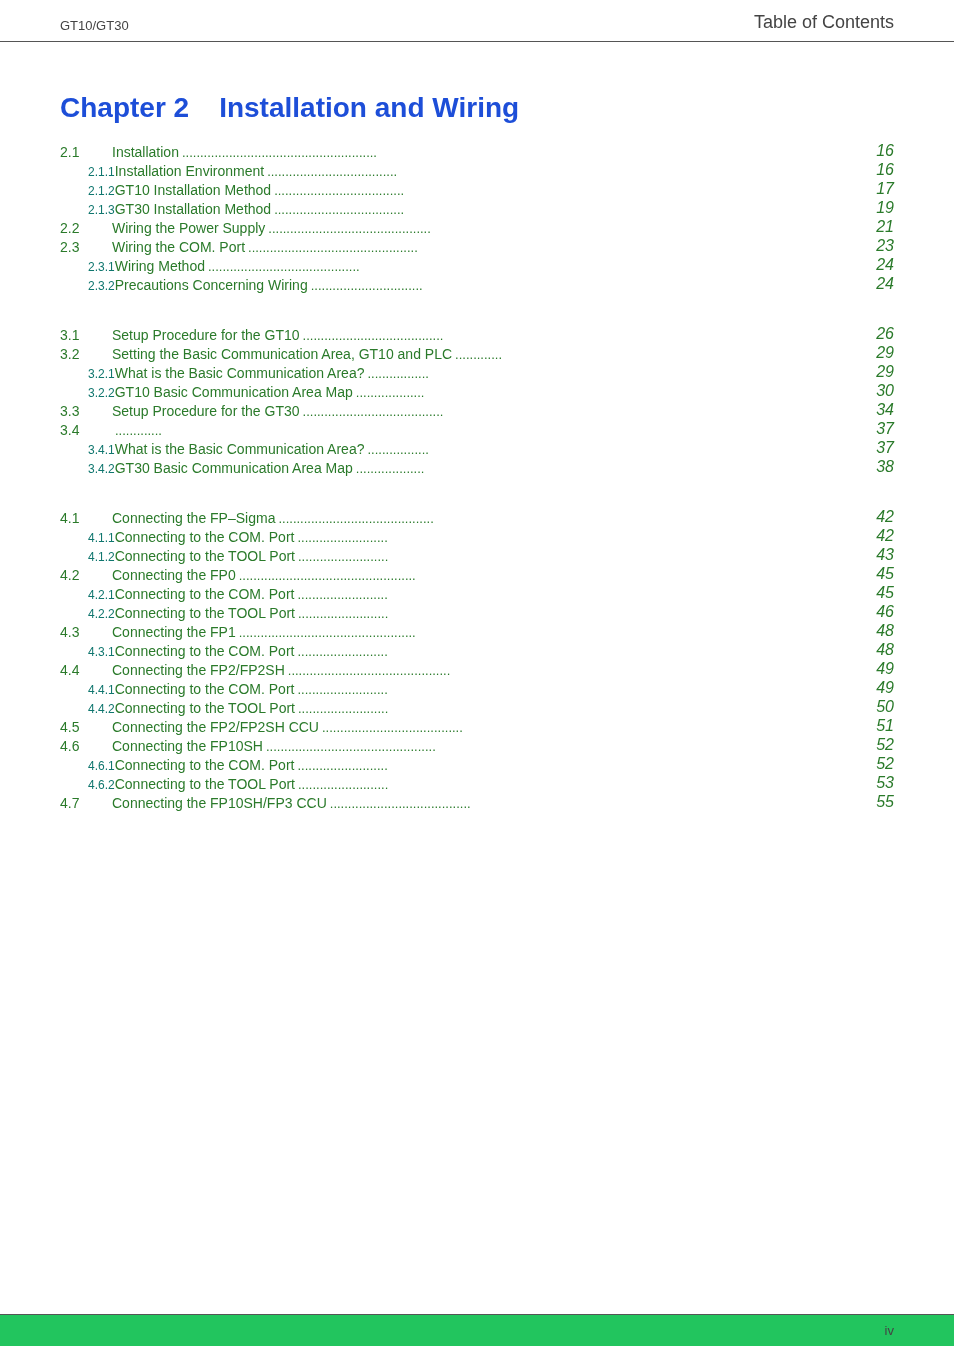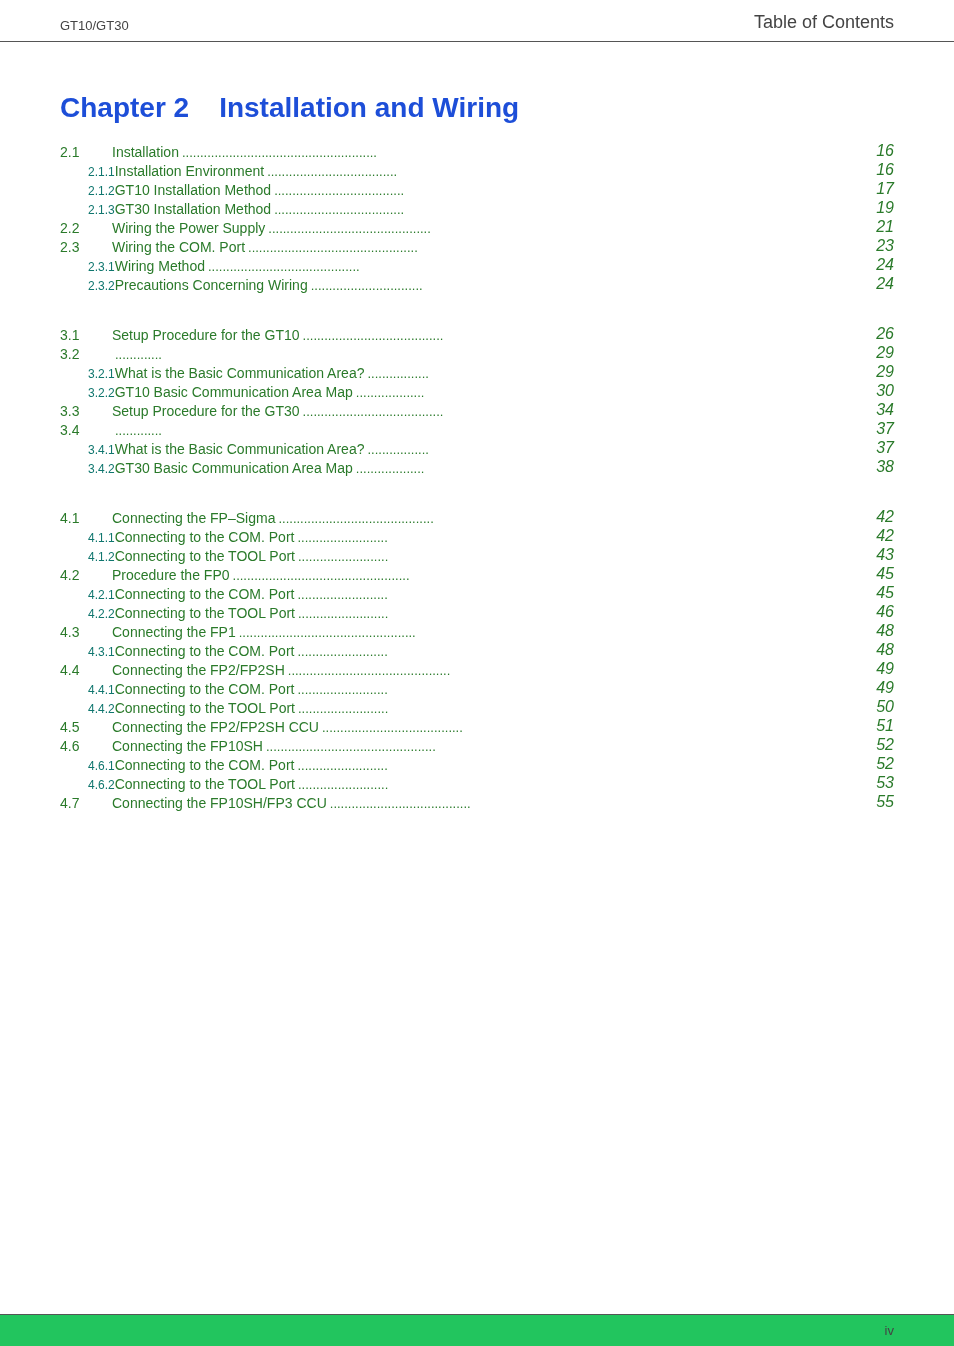--- a/index.html
+++ b/index.html
@@ -176,20 +176,21 @@
       </div>
       <div class="chapter-section">
         <div class="toc-row">
           <span class="toc-num">3.1</span>
           <span class="toc-title">Setup Procedure for the GT10</span>
           <span class="toc-dots"> .......................................</span>
           <span class="toc-page">26</span>
         </div>
         <div class="toc-row">
           <span class="toc-num">3.2</span>
+          <span class="toc-title">Setting the Basic Communication Area, GT10 and PLC</span>
           <span class="toc-dots"> .............</span>
           <span class="toc-page">29</span>
         </div>
         <div class="toc-row">
           <span class="toc-sub-num">3.2.1</span>
           <span class="toc-title">What is the Basic Communication Area?</span>
           <span class="toc-dots"> .................</span>
           <span class="toc-page">29</span>
         </div>
         <div class="toc-row">
@@ -236,21 +237,21 @@
           <span class="toc-page">42</span>
         </div>
         <div class="toc-row">
           <span class="toc-sub-num">4.1.2</span>
           <span class="toc-title">Connecting to the TOOL Port</span>
           <span class="toc-dots"> .........................</span>
           <span class="toc-page">43</span>
         </div>
         <div class="toc-row">
           <span class="toc-num">4.2</span>
-          <span class="toc-title">Procedure the FP0</span>
+          <span class="toc-title">Connecting the FP0</span>
           <span class="toc-dots"> .................................................</span>
           <span class="toc-page">45</span>
         </div>
         <div class="toc-row">
           <span class="toc-sub-num">4.2.1</span>
           <span class="toc-title">Connecting to the COM. Port</span>
           <span class="toc-dots"> .........................</span>
           <span class="toc-page">45</span>
         </div>
         <div class="toc-row">

